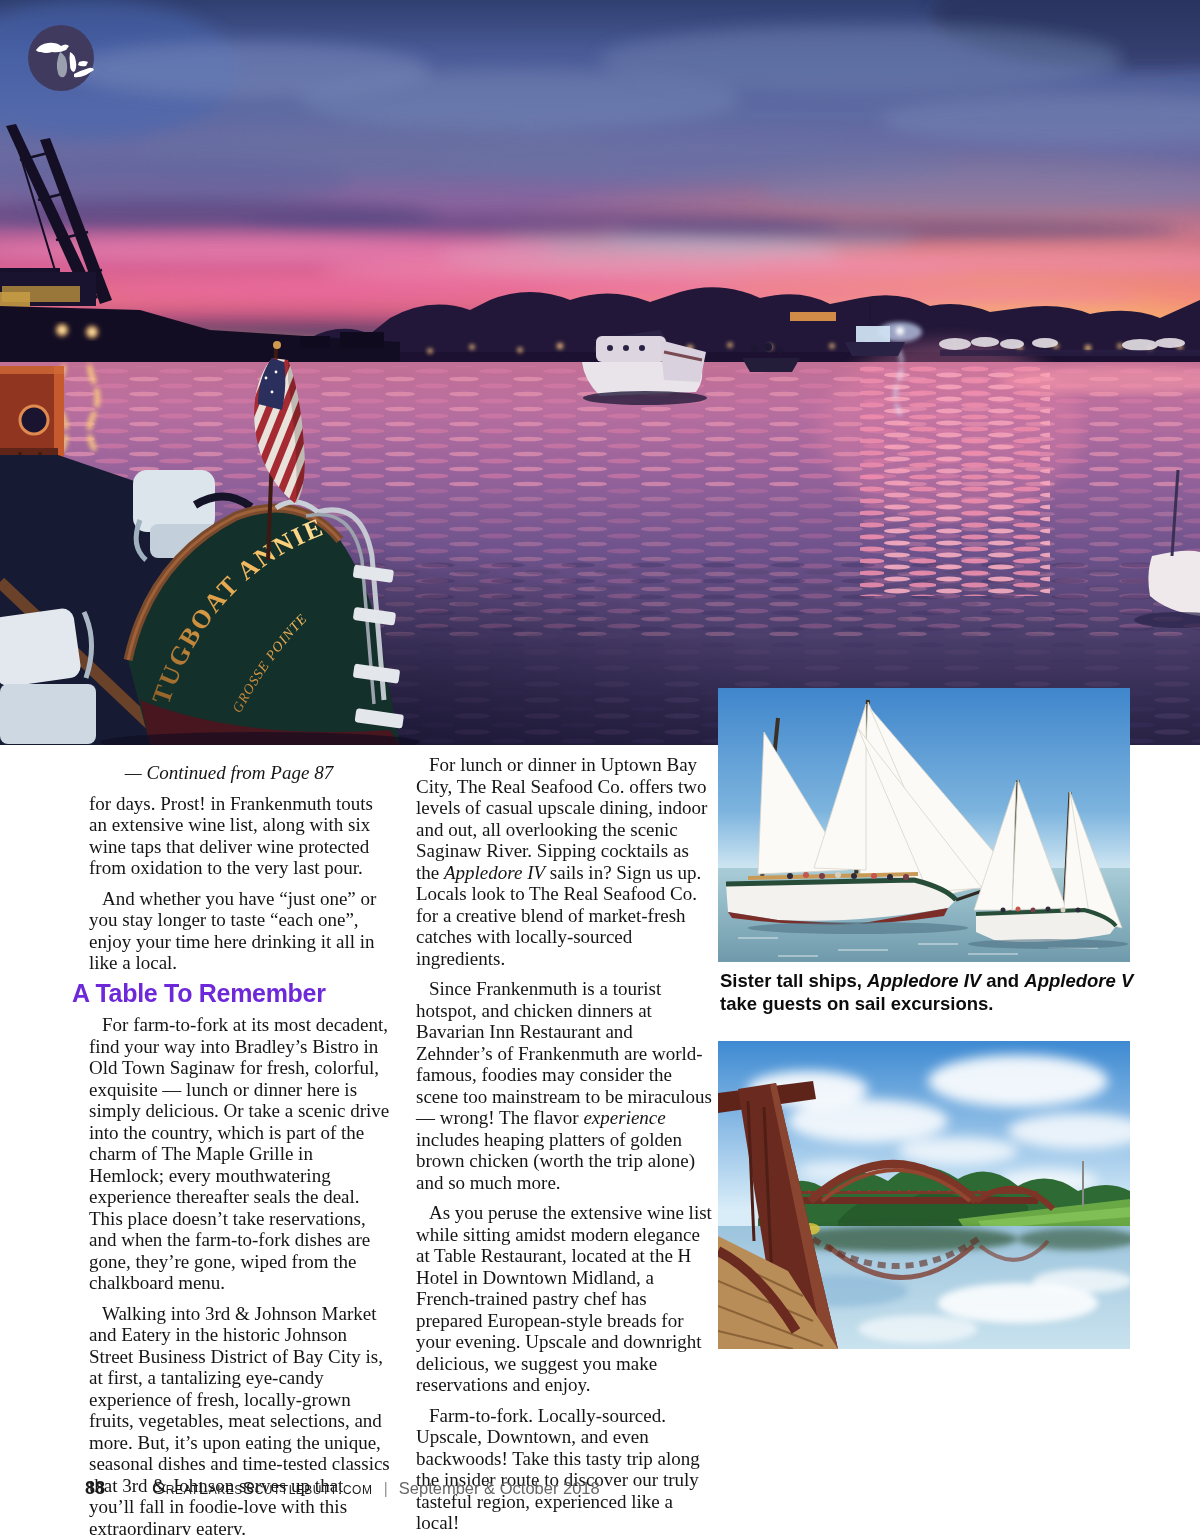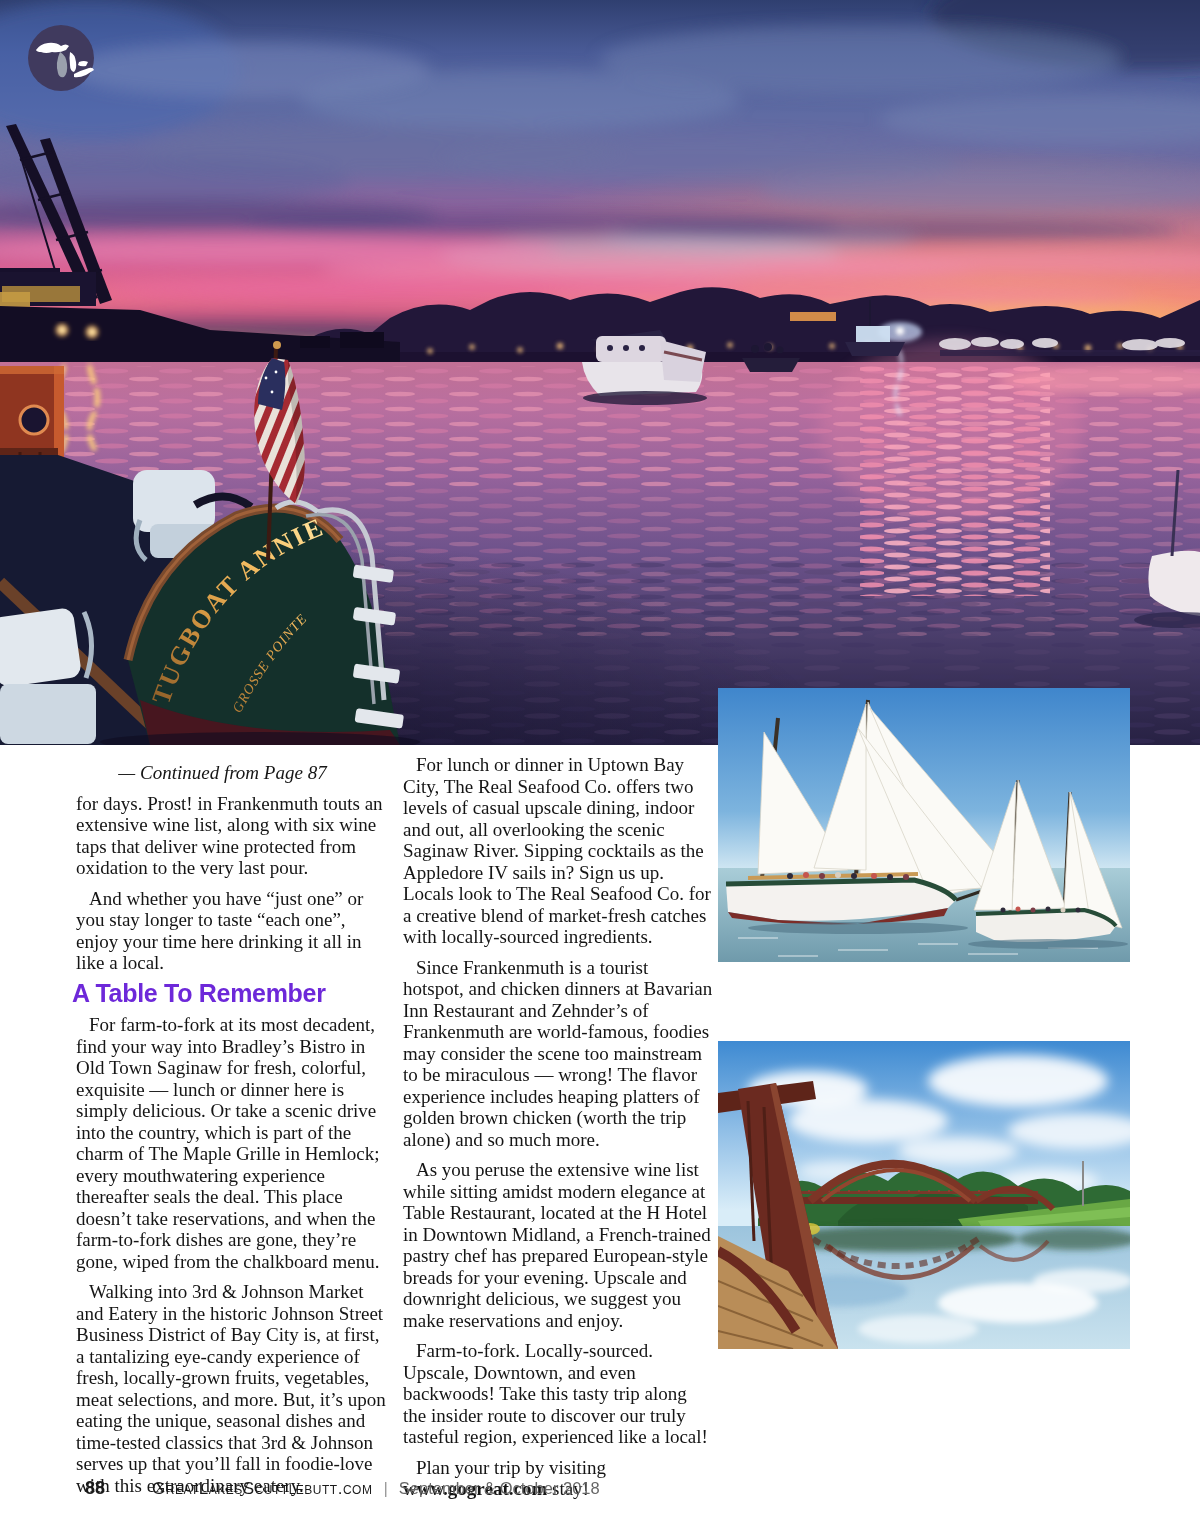--- a/index.html
+++ b/index.html
@@ -4,33 +4,33 @@
 <style>
   html,body{margin:0;padding:0;background:#ffffff;}
   .page{position:relative;width:1200px;height:1535px;background:#ffffff;overflow:hidden;
         font-family:"Liberation Serif",serif;color:#151515;}
   .hero{position:absolute;top:0;left:0;width:1200px;height:745px;}
   .hero svg{display:block;}
   .logo{position:absolute;top:22px;left:24px;width:74px;height:74px;}
   .col{position:absolute;font-size:19px;line-height:21.5px;}
   .col1{left:72px;top:762px;width:320px;}
   .col2{left:399px;top:754px;width:314px;}
-  .col p{margin:0 0 9px 4px;text-indent:13px;}
+  .col p{margin:0 0 9px 17px;text-indent:13px;}
   .col p.no-indent{text-indent:0;}
   .continued{font-style:italic;text-align:center;margin:0 0 26px 0;text-indent:0;padding-right:36px;}
   h2.section{font-family:"Liberation Sans",sans-serif;font-weight:bold;font-size:25px;
              margin:8px 0 10px 0;letter-spacing:-0.3px;color:#6d28d9;text-indent:0;}
   .photo{position:absolute;left:718px;width:412px;overflow:hidden;background:#cfe2ee;}
   .photo.ships{top:688px;height:274px;}
   .photo.tridge{top:1041px;height:308px;}
   .caption{position:absolute;left:720px;width:420px;font-family:"Liberation Sans",sans-serif;
            font-weight:bold;font-size:18.5px;line-height:23px;color:#0c0c0c;}
   .caption.ships{top:969px;}
   .caption.tridge{top:1360px;}
-  .seg-i{}
+  .seg-i{font-style:italic;}
   .seg-b{font-weight:bold;}
   .footer{position:absolute;left:85px;top:1478px;display:flex;align-items:baseline;
           font-family:"Liberation Sans",sans-serif;}
   .pageno{font-weight:bold;font-size:18px;color:#1a1a1a;}
   .site{font-weight:normal;font-variant:small-caps;letter-spacing:.5px;font-size:17px;
         margin-left:47px;color:#1a1a1a;}
   .sep{color:#9a9a9a;margin:0 11px;font-weight:normal;font-size:17px;}
   .issue{color:#666;font-size:16.5px;font-weight:normal;}
 </style>
 </head>
@@ -392,20 +392,21 @@
             <circle cx="300" cy="221" r="2.5" fill="#c5554e"></circle>
           <circle cx="315" cy="222" r="2.5" fill="#7a3c46"></circle>
             <circle cx="330" cy="221" r="2.5" fill="#2e2a3a"></circle>
           <circle cx="345" cy="222" r="2.5" fill="#d9cfc0"></circle>
             <circle cx="360" cy="222" r="2.5" fill="#2e2a3a"></circle>
         </g>
         <ellipse cx="330" cy="256" rx="80" ry="5" fill="#4f7386" opacity=".6"></ellipse>
       </g>
     </svg>
   </div>
+  <div class="caption ships"><span>Sister tall ships, </span><span class="seg-i">Appledore IV</span><span> and </span><span class="seg-i">Appledore V</span><span> take guests on sail excursions.</span></div>
 
   <div class="photo tridge">
     <svg width="412" height="308" viewBox="0 0 412 308" preserveAspectRatio="none">
       <defs>
         <linearGradient id="trSky" x1="0" y1="0" x2="0" y2="1">
           <stop offset="0" stop-color="#3e8ad2"></stop>
             <stop offset=".55" stop-color="#d9edf8"></stop>
         </linearGradient>
         <linearGradient id="trWater" x1="0" y1="0" x2="0" y2="1">
           <stop offset="0" stop-color="#9cc4dd"></stop>

